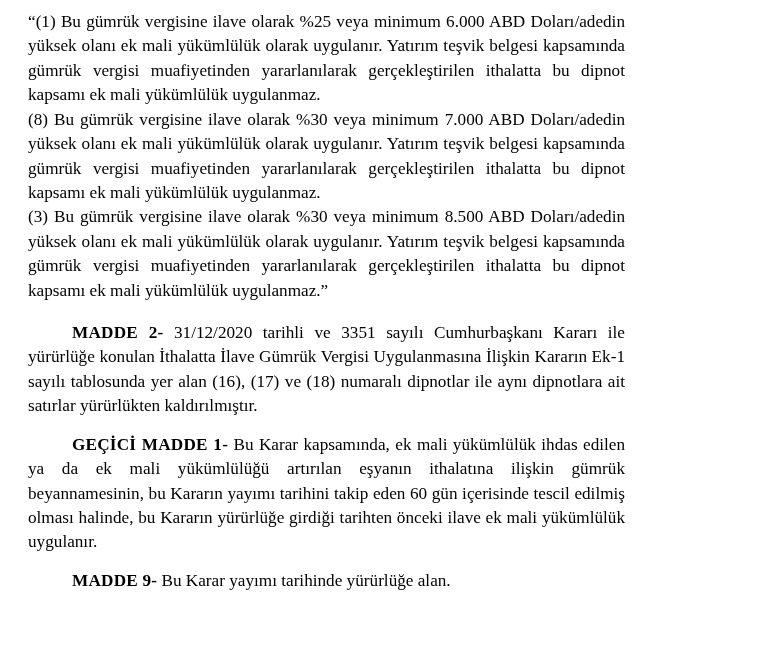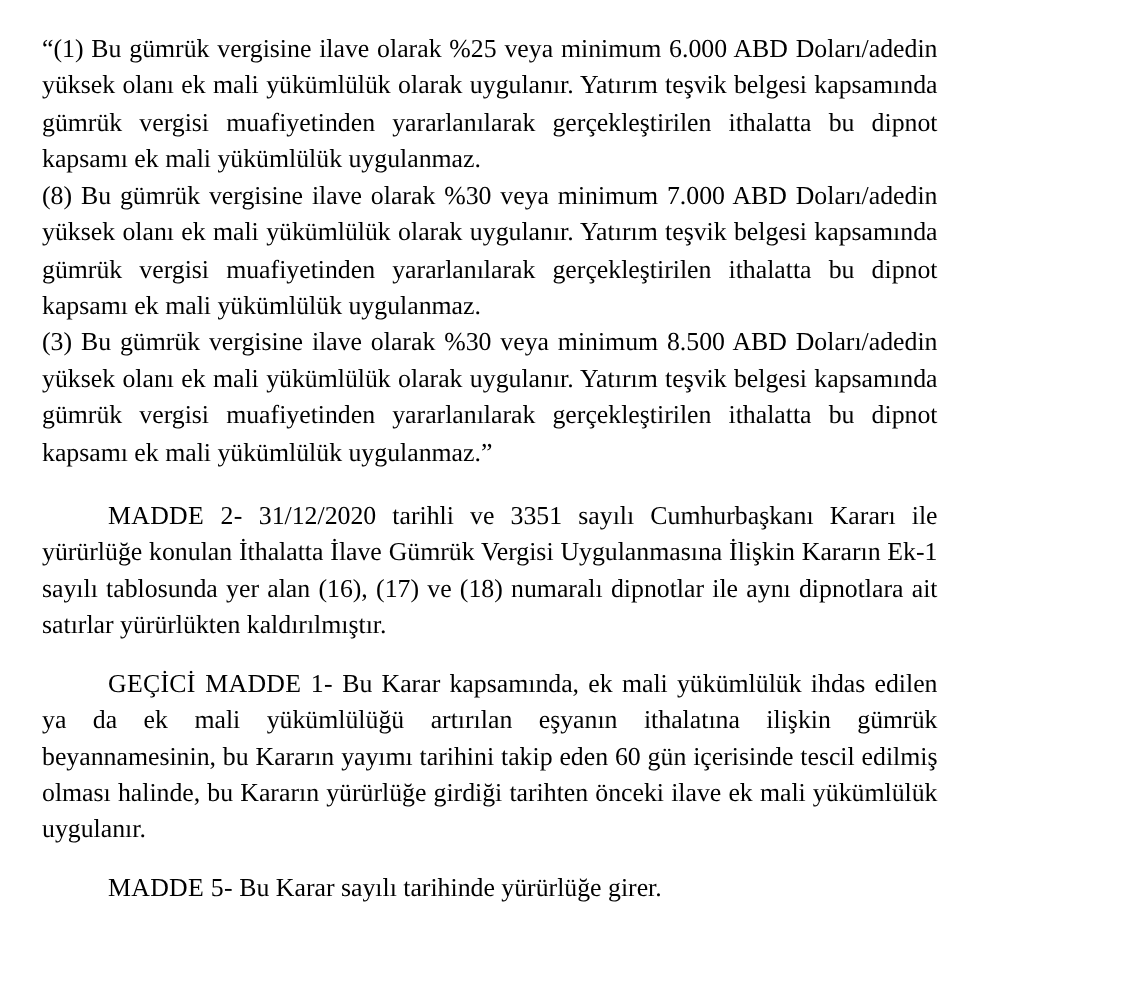--- a/index.html
+++ b/index.html
@@ -11,21 +11,21 @@
     width: 758px;
     height: 670px;
     overflow: hidden;
     font-family: "Liberation Serif", serif;
     color: #000000;
   }
   .page {
     width: 653px;
     height: 670px;
     box-sizing: border-box;
-    padding: 21px 28px 0 28px;
+    padding: 10px 28px 0 28px;
     position: relative;
   }
   .para {
     font-size: 17.2px;
     line-height: 1.42;
     text-align: justify;
     text-justify: inter-word;
     margin: 0;
     hyphens: none;
   }
@@ -35,21 +35,21 @@
   .indent-para {
     text-indent: 44px;
   }
   .gap-small {
     height: 14px;
   }
   .gap-medium {
     height: 18px;
   }
   .lead-spaced {
-    font-weight: normal;
+    font-weight: bold;
     letter-spacing: 0.2px;
   }
 </style>
 </head>
 <body>
 
 <div class="page">
 
   <div class="quoted-block">
     <p class="para">“(1) Bu gümrük vergisine ilave olarak %25 veya minimum 6.000 ABD Doları/adedin yüksek olanı ek mali yükümlülük olarak uygulanır. Yatırım teşvik belgesi kapsamında gümrük vergisi muafiyetinden yararlanılarak gerçekleştirilen ithalatta bu dipnot kapsamı ek mali yükümlülük uygulanmaz.</p>
@@ -60,18 +60,18 @@
   <div class="gap-medium"></div>
 
   <p class="para indent-para"><span class="lead-spaced">MADDE 2-</span><span> 31/12/2020 tarihli ve 3351 sayılı Cumhurbaşkanı Kararı ile yürürlüğe konulan İthalatta İlave Gümrük Vergisi Uygulanmasına İlişkin Kararın Ek-1 sayılı tablosunda yer alan (16), (17) ve (18) numaralı dipnotlar ile aynı dipnotlara ait satırlar yürürlükten kaldırılmıştır.</span></p>
 
   <div class="gap-small"></div>
 
   <p class="para indent-para"><span class="lead-spaced">GEÇİCİ MADDE 1-</span><span> Bu Karar kapsamında, ek mali yükümlülük ihdas edilen ya da ek mali yükümlülüğü artırılan eşyanın ithalatına ilişkin gümrük beyannamesinin, bu Kararın yayımı tarihini takip eden 60 gün içerisinde tescil edilmiş olması halinde, bu Kararın yürürlüğe girdiği tarihten önceki ilave ek mali yükümlülük uygulanır.</span></p>
 
   <div class="gap-small"></div>
 
-  <p class="para indent-para"><span class="lead-spaced">MADDE 5-</span><span> Bu Karar sayılı tarihinde yürürlüğe girer.</span></p>
+  <p class="para indent-para"><span class="lead-spaced">MADDE 9-</span><span> Bu Karar yayımı tarihinde yürürlüğe alan.</span></p>
 
   <div class="gap-small"></div>
 
 
 </div>
 
 </body></html>

